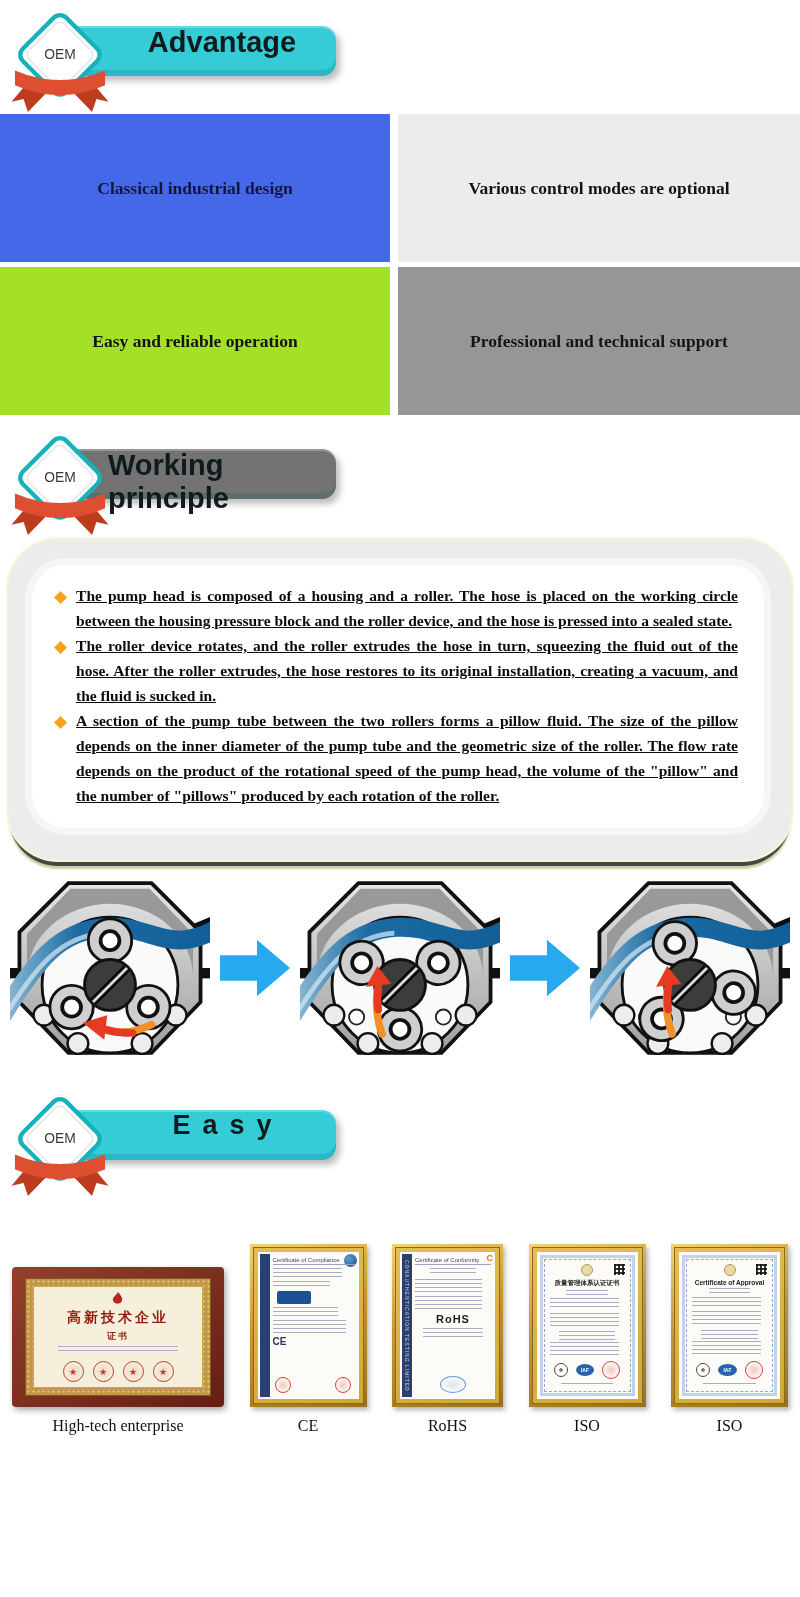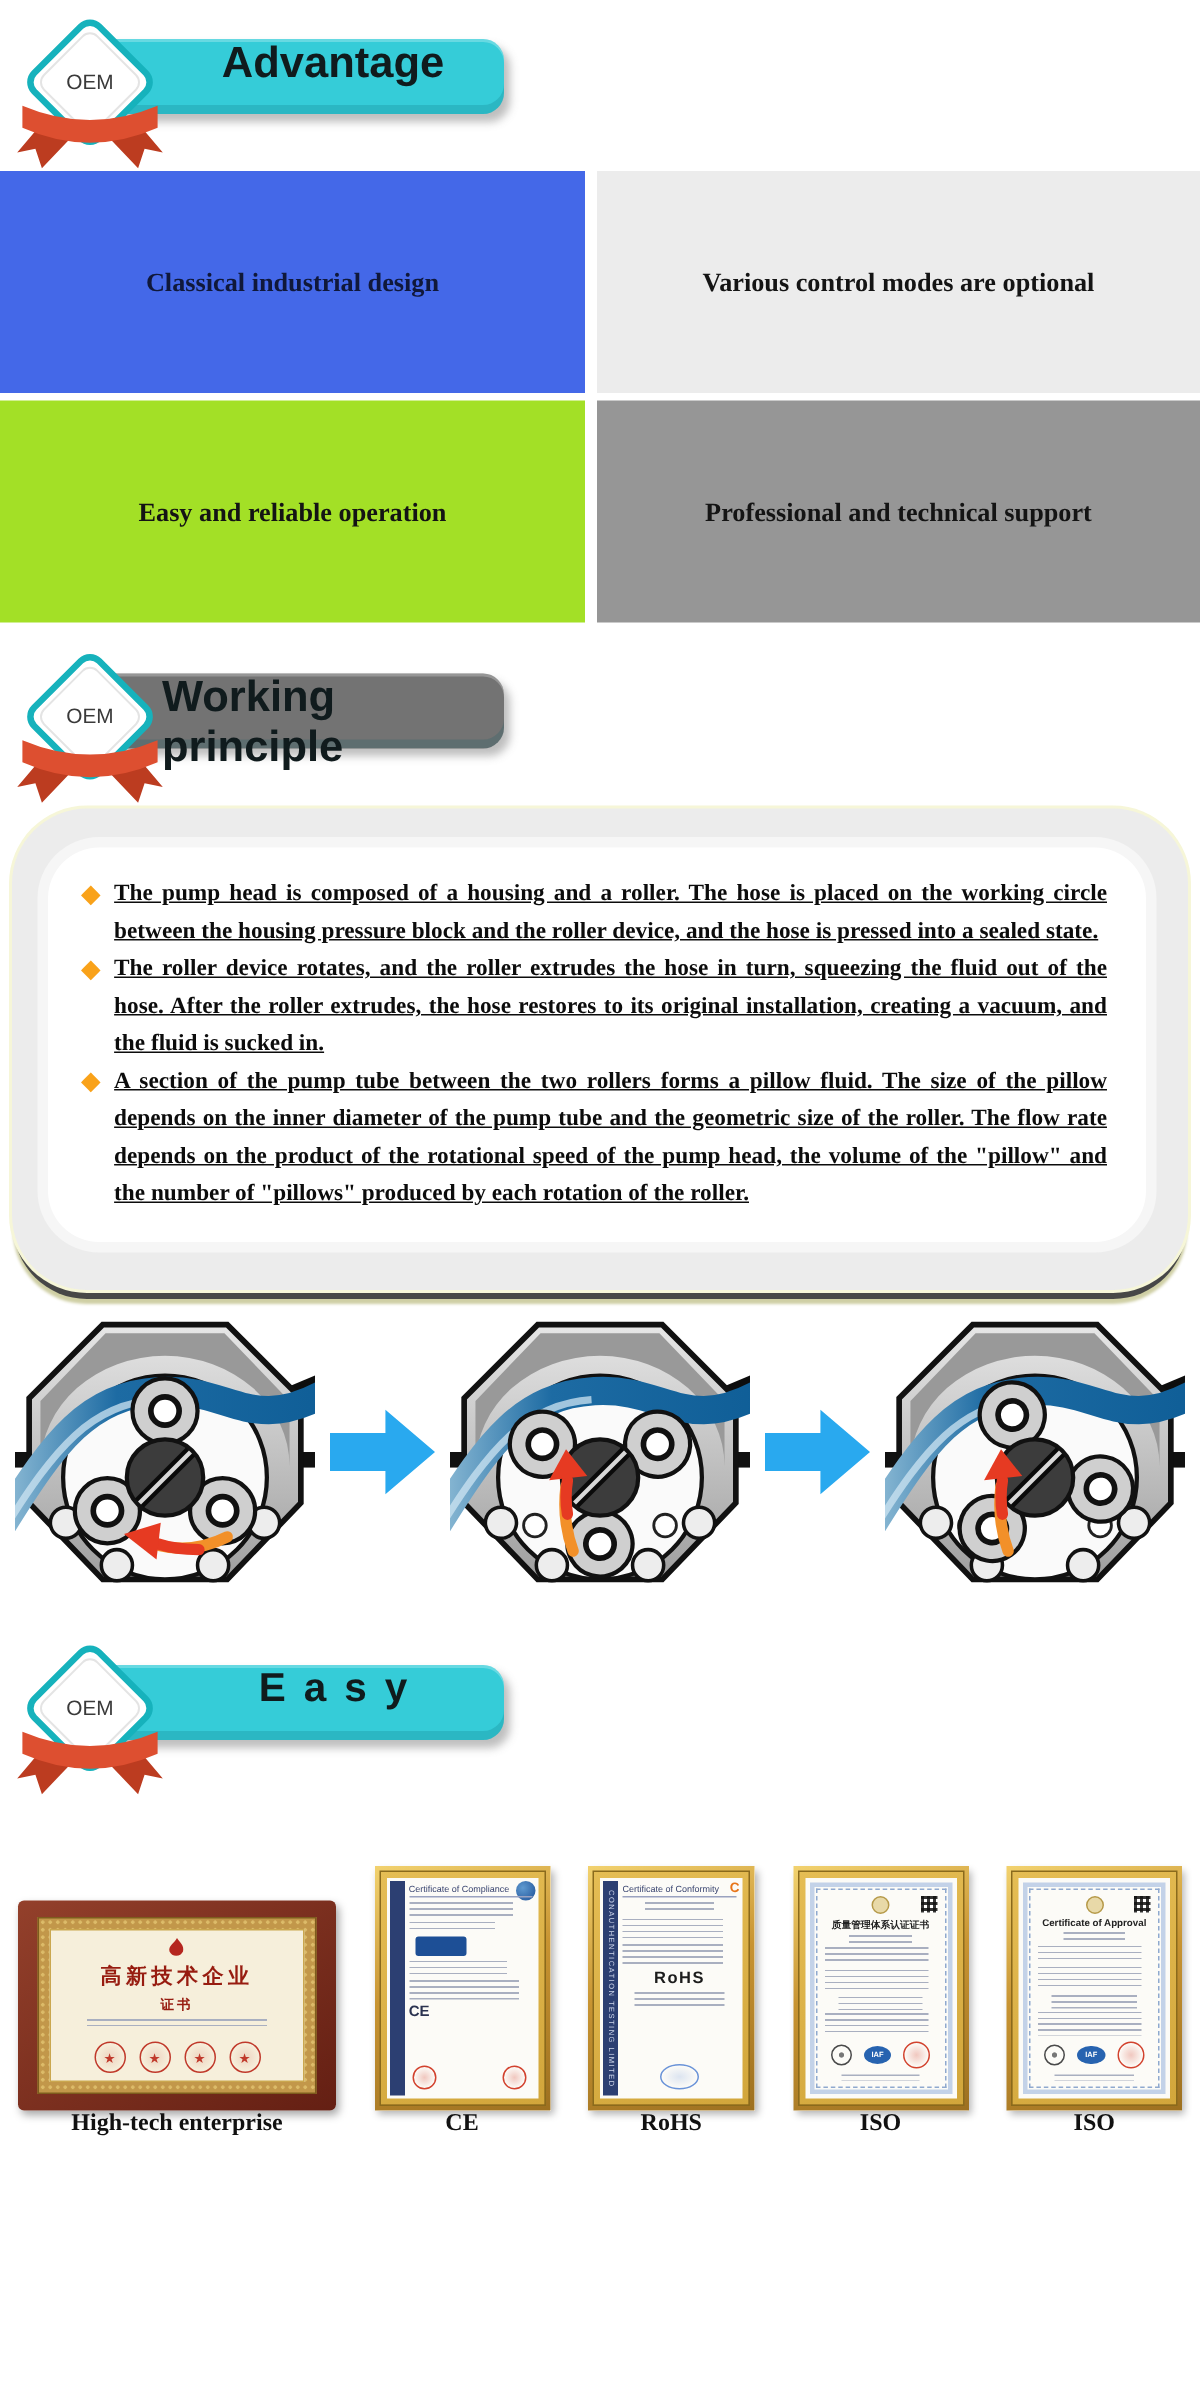--- a/index.html
+++ b/index.html
@@ -32,21 +32,21 @@
   .bullets p{margin:0;font-size:15.5px;font-weight:bold;line-height:25px;text-align:justify;color:#0c0c0c;text-decoration:underline;}
 
   
   .pumps{display:flex;align-items:center;justify-content:center;gap:10px;height:204px;margin-top:6px;}
   .pump{width:200px;height:196px;}
   .flow-arrow{width:70px;height:58px;flex:0 0 auto;}
 
   
   .certs{display:flex;justify-content:space-between;align-items:flex-end;padding:0 12px;margin-top:46px;}
   .cert-col{display:flex;flex-direction:column;align-items:center;}
-  .cert-label{font-weight:bold;font-size:16px;color:#111;}
+  .cert-label{margin-top:10px;font-weight:normal;font-size:16px;color:#111;}
 
   .plaque{width:212px;height:140px;box-sizing:border-box;background:linear-gradient(145deg,#93402b,#641f13);
           border-radius:4px;padding:11px 13px;box-shadow:2px 3px 6px rgba(0,0,0,.35);}
   .plq-gold{height:100%;box-sizing:border-box;border:1px solid #7d5c1d;padding:7px;
             background:radial-gradient(#dcbb69 1px,transparent 1.3px) 0 0/5px 5px,#c2974a;}
   .plq-paper{height:100%;box-sizing:border-box;background:#f6efdb;border:1px solid #caa74f;
              display:flex;flex-direction:column;align-items:center;justify-content:center;gap:3px;}
   .flame{width:12px;height:14px;}
   .plq-title{font-size:14px;font-weight:bold;letter-spacing:3px;color:#971c10;}
   .plq-sub{font-size:9px;font-weight:bold;color:#971c10;letter-spacing:2px;}

